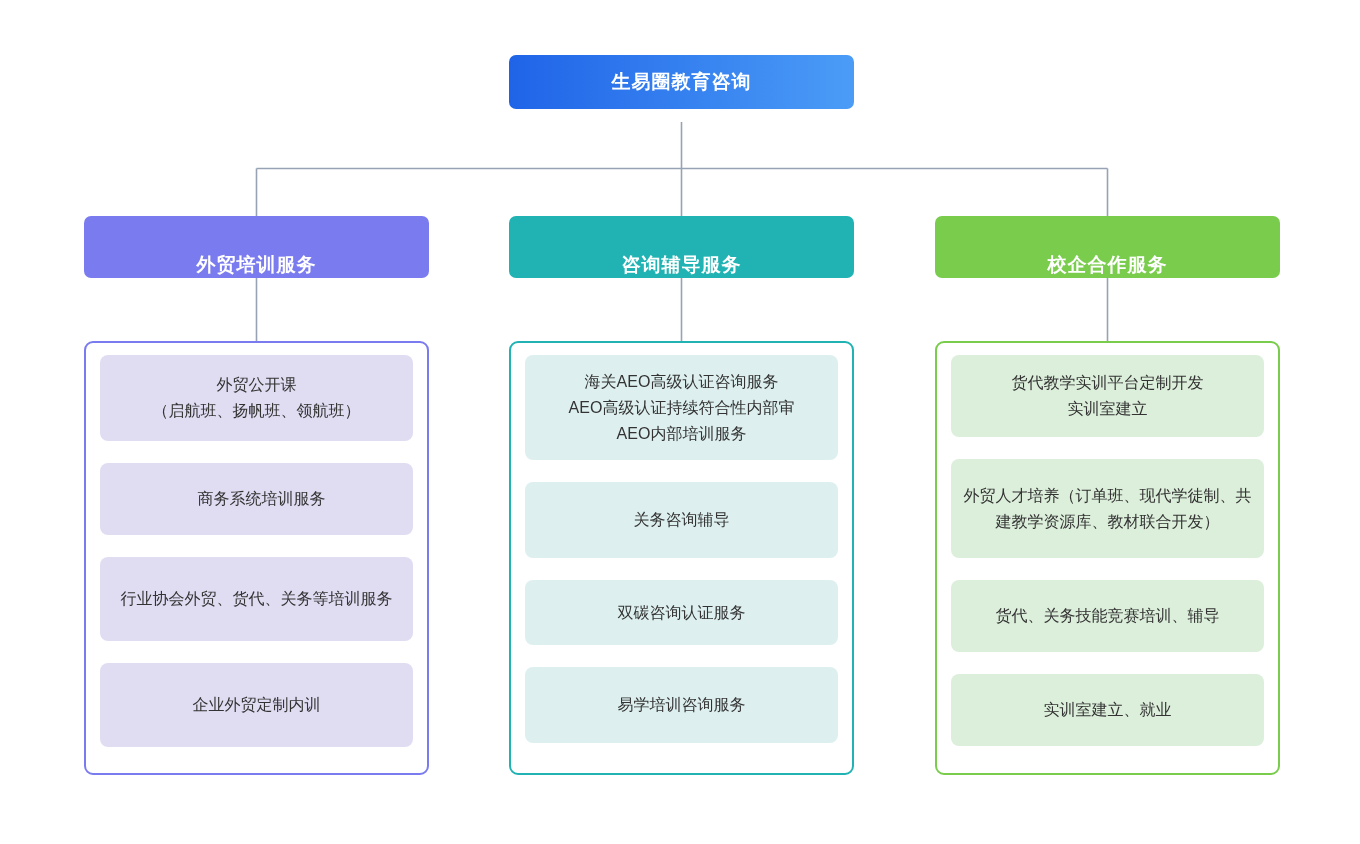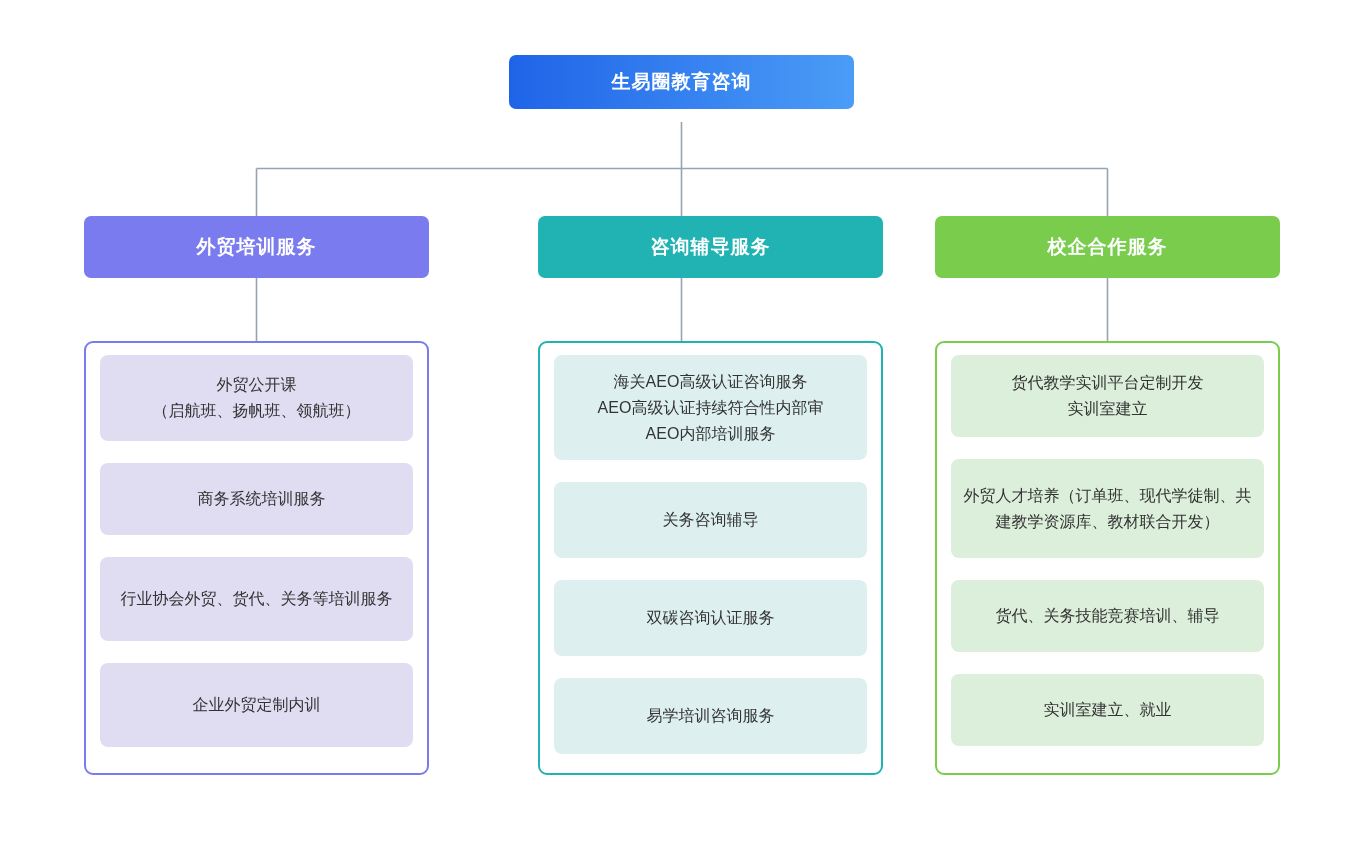--- a/index.html
+++ b/index.html
@@ -51,28 +51,28 @@
   }
 
   
   .branch {
     position: absolute;
     top: 216px;
     width: 345px;
     z-index: 3;
   }
   .branch-1 { left: 84px; }
-  .branch-2 { left: 538px; }
+  .branch-2 { left: 509px; }
   .branch-3 { left: 935px; }
 
   .branch-header {
     height: 62px;
     border-radius: 7px;
     display: flex;
-    align-items: center;
+    align-items: flex-end;
     justify-content: center;
     box-sizing: border-box;
   }
   .branch-header .node-label {
     color: #ffffff;
     font-size: 19px;
     font-weight: bold;
     letter-spacing: 1px;
   }
 
@@ -112,21 +112,21 @@
   
   .branch-1 .item-chip { background: #e0ddf3; }
   .branch-1 .chip-0 { height: 86px; }
   .branch-1 .chip-1 { height: 72px; padding-left: 20px; }
   .branch-1 .chip-2 { height: 84px; }
   .branch-1 .chip-3 { height: 84px; }
 
   .branch-2 .item-chip { background: #ddf0ef; }
   .branch-2 .chip-0 { height: 105px; }
   .branch-2 .chip-1 { height: 76px; }
-  .branch-2 .chip-2 { height: 76px; }
+  .branch-2 .chip-2 { height: 65px; }
   .branch-2 .chip-3 { height: 76px; text-align: center; }
 
   .branch-3 .item-chip { background: #dcefdb; }
   .branch-3 .chip-0 { height: 82px; }
   .branch-3 .chip-1 { height: 99px; }
   .branch-3 .chip-2 { height: 72px; }
   .branch-3 .chip-3 { height: 72px; }
 </style>
 </head>
 <body>

